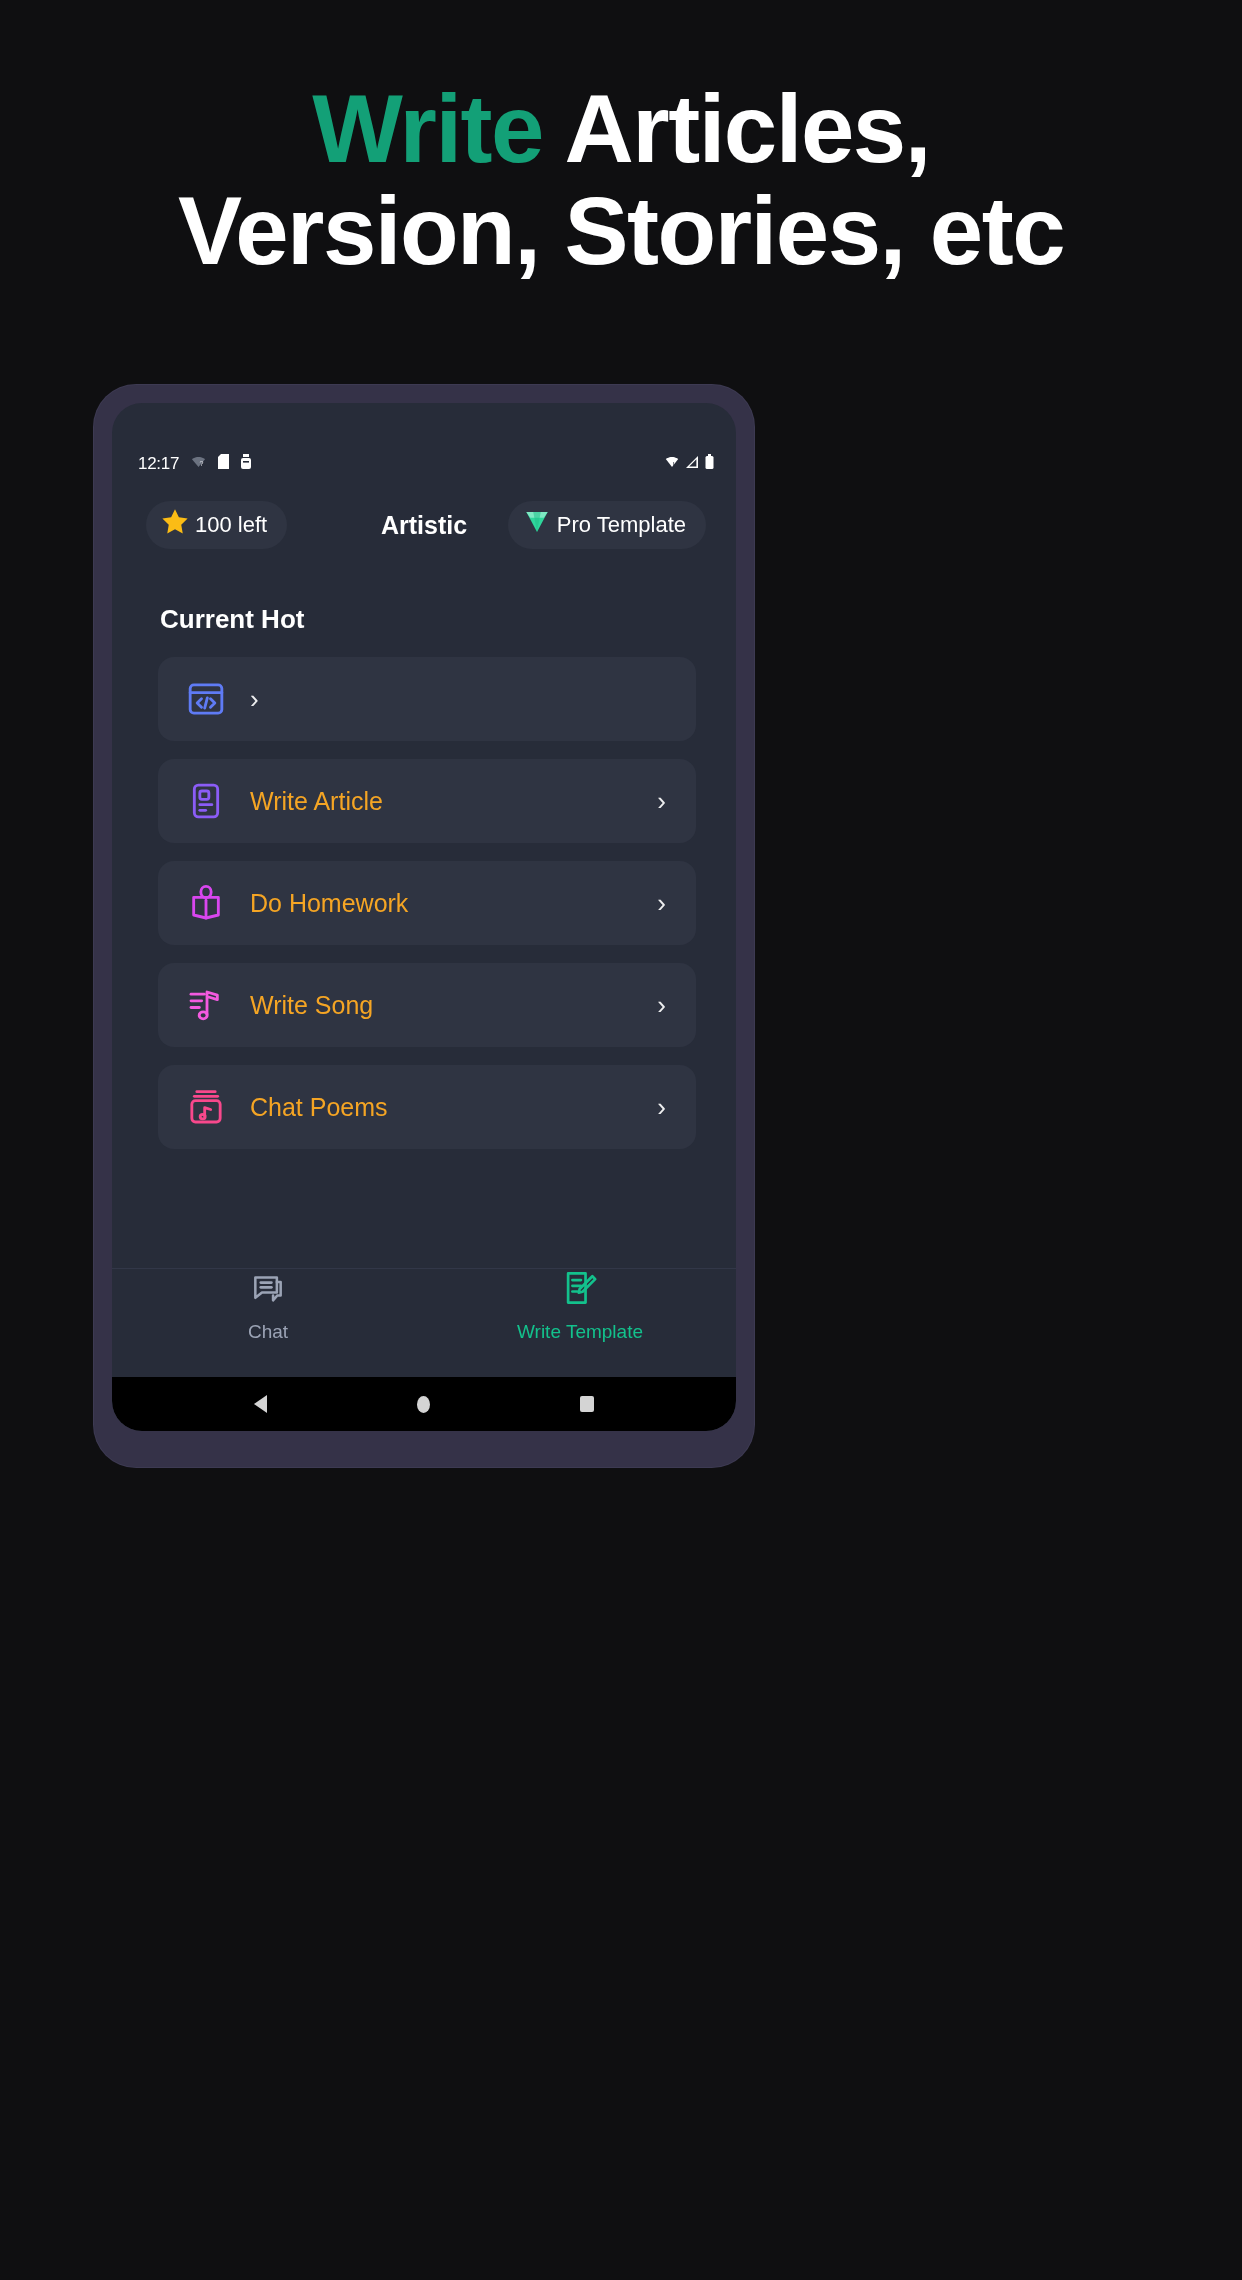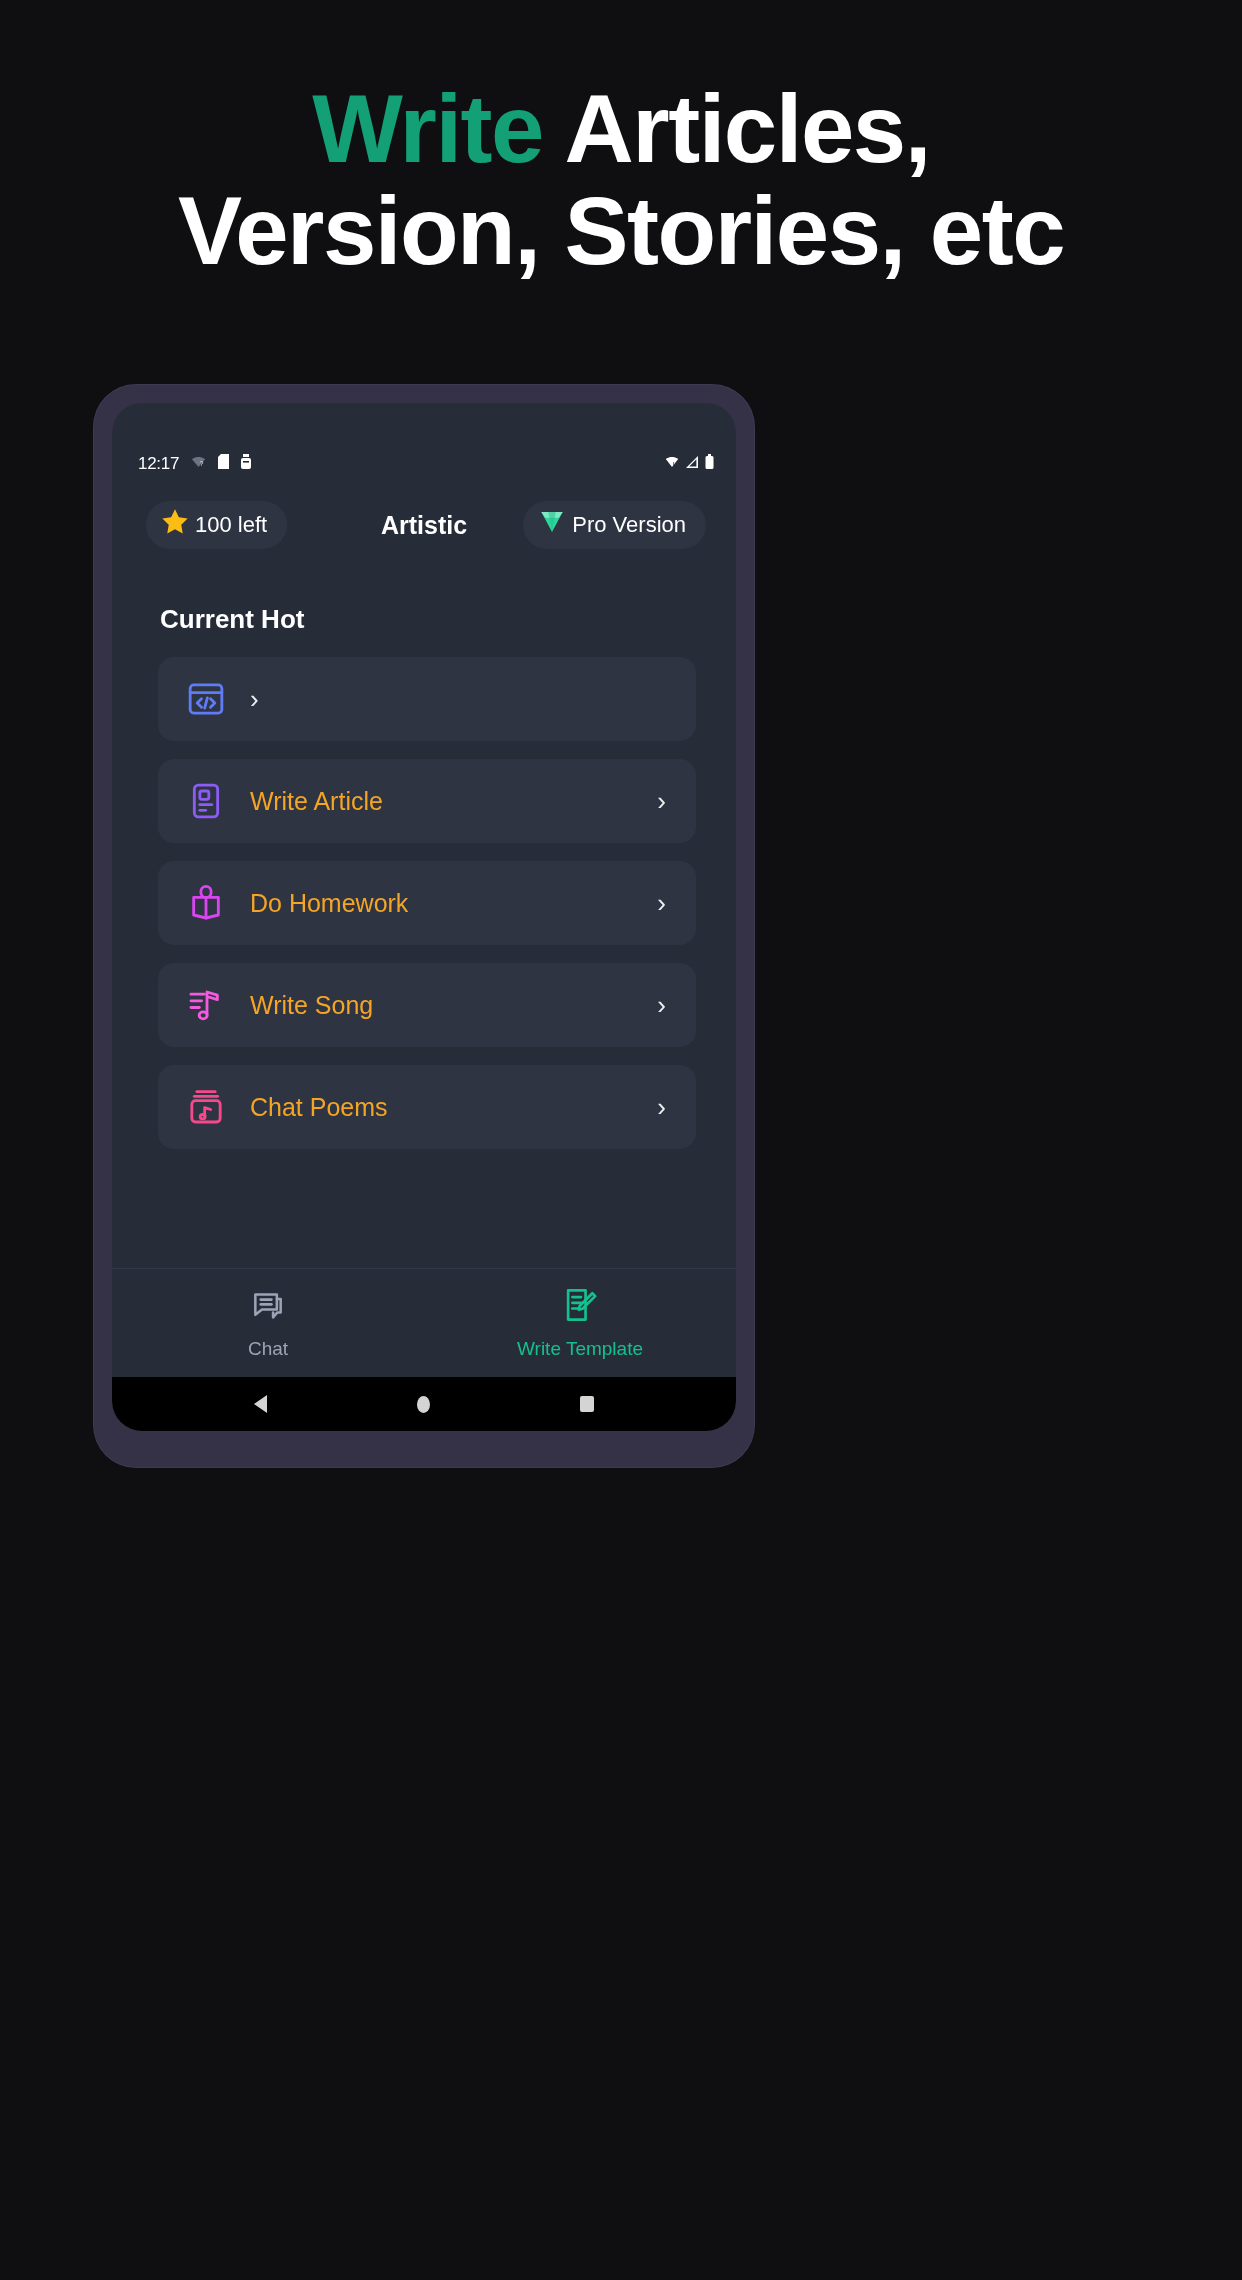--- a/index.html
+++ b/index.html
@@ -154,21 +154,21 @@
     flex: 0 0 auto;
     margin-right: 4px;
   }
 
   
   .bottom-nav {
     flex: 0 0 auto;
     height: 108px;
     border-top: 1px solid #323748;
     display: flex;
-    align-items: center;
+    align-items: flex-start;
     margin-top: 16px;
   }
   .nav-item {
     flex: 1 1 0;
     display: flex;
     flex-direction: column;
     align-items: center;
     gap: 10px;
   }
   .nav-label { font-size: 19px; font-weight: 500; }
@@ -270,21 +270,21 @@
       </div>
       <div class="app-title">Artistic</div>
       <div class="pill right">
         <span>
           <svg width="30" height="30" viewBox="0 0 24 24">
               <path d="M3.5 4h17l-8.5 16z" fill="#2fd69c"></path>
               <path d="M3.5 4h17l-3 4.5h-11z" fill="#7fe8c3"></path>
               <path d="M9 4l3 16 3-16z" fill="#22c08a" opacity="0.55"></path>
             </svg>
         </span>
-        <span>Pro Version</span>
+        <span>Pro Template</span>
       </div>
     </div>
 
     <div class="content">
 
       <div class="section-title">Current Hot</div>
 
       <div class="card">
         <span class="card-icon">
           <svg width="40" height="40" viewBox="0 0 24 24" fill="none" stroke="#5f7bf5" stroke-width="1.7" stroke-linecap="round" stroke-linejoin="round">

